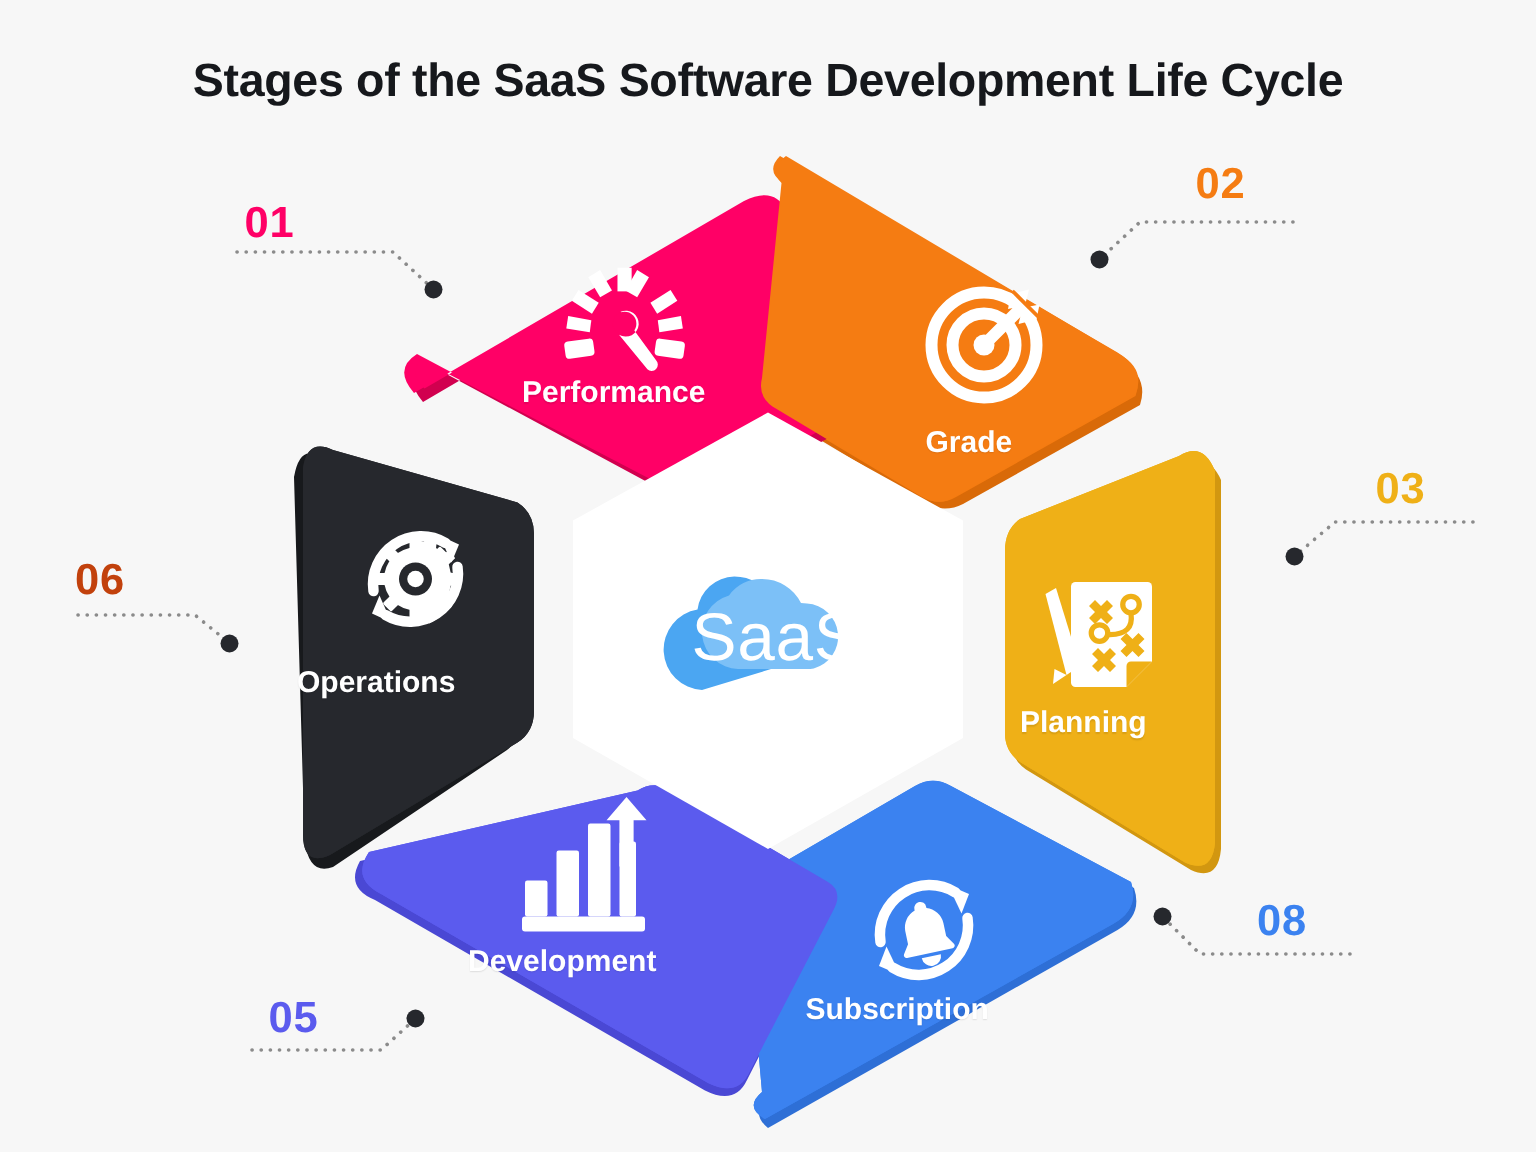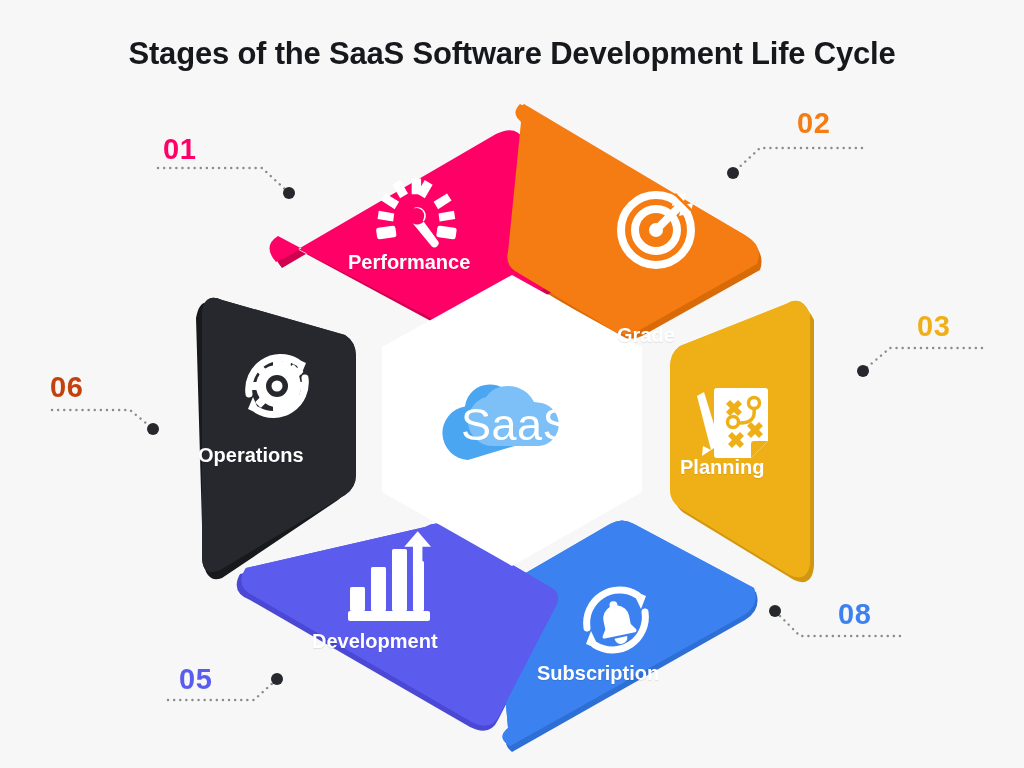--- a/index.html
+++ b/index.html
@@ -357,17 +357,17 @@
 </svg>
 
 <div class="num-label" style="left:163px; top:133px; color:#FF0066;">01</div>
 <div class="num-label" style="left:797px; top:107px; color:#F57C12;">02</div>
 <div class="num-label" style="left:917px; top:310px; color:#EFB017;">03</div>
 <div class="num-label" style="left:838px; top:598px; color:#3B82F0;">08</div>
 <div class="num-label" style="left:179px; top:663px; color:#5B5BEE;">05</div>
 <div class="num-label" style="left:50px; top:371px; color:#c2410c;">06</div>
 
 <div class="seg-label" style="left:348px; top:251px;">Performance</div>
-<div class="seg-label" style="left:617px; top:284px;margin-top:40px;">Grade</div>
-<div class="seg-label" style="left:680px; top:456px;">Planning</div>
+<div class="seg-label" style="left:617px; top:284px;">Grade</div>
+<div class="seg-label" style="left:680px; top:471px;">Planning</div>
 <div class="seg-label" style="left:537px; top:662px;">Subscription</div>
 <div class="seg-label" style="left:312px; top:630px;">Development</div>
 <div class="seg-label" style="left:198px; top:444px;">Operations</div>
 
 </body></html>

